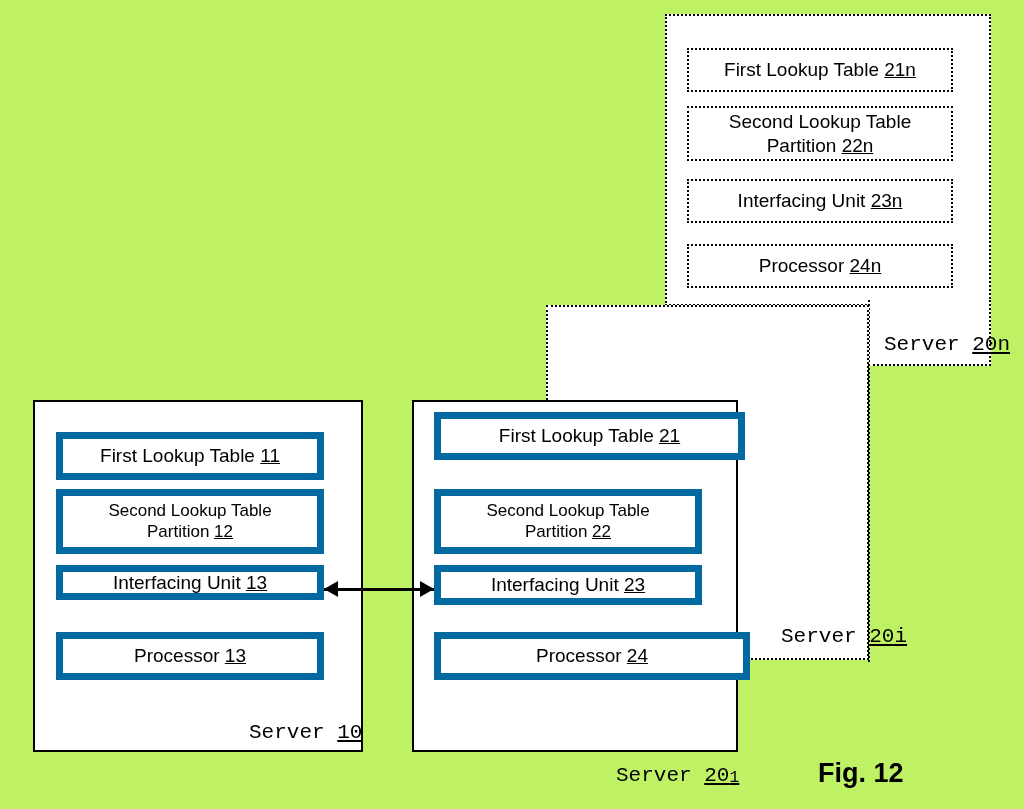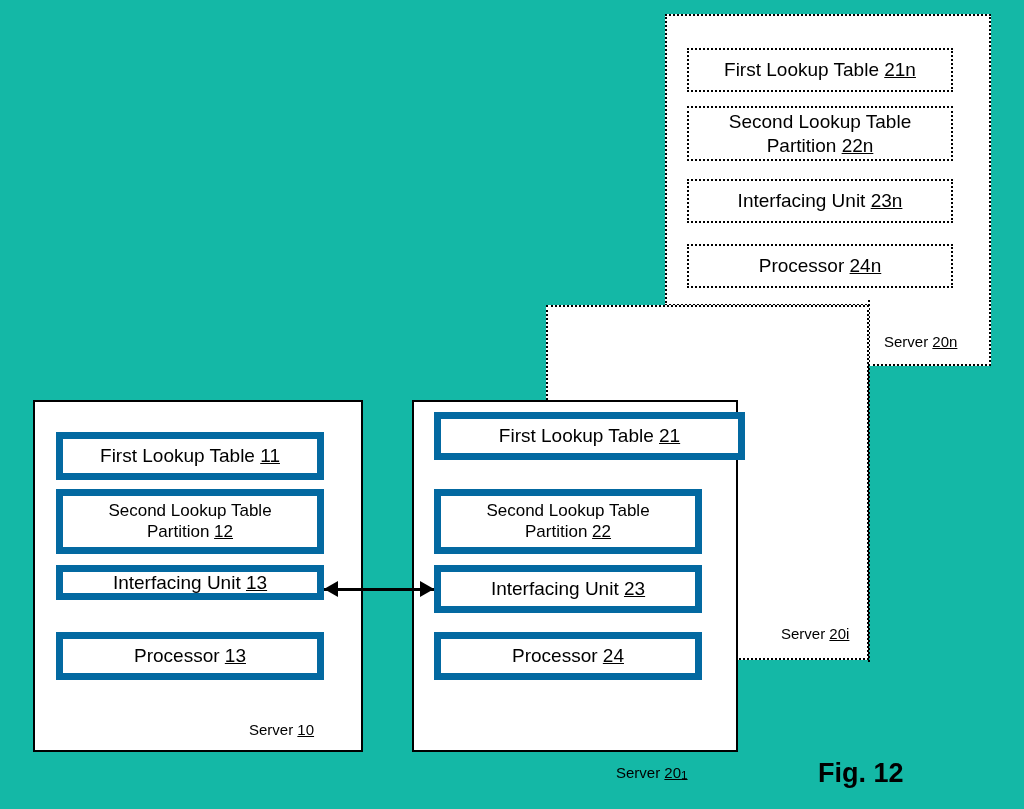--- a/index.html
+++ b/index.html
@@ -8,21 +8,21 @@
     background: #ffffff;
   }
   body {
     font-family: "Liberation Sans", sans-serif;
     color: #000000;
   }
   #figure {
     position: relative;
     width: 1024px;
     height: 809px;
-    background: #14b8a6;
+    background: #bef264;
     overflow: hidden;
   }
 
   
   .solid-box {
     position: absolute;
     border: 2px solid #000000;
     background: #ffffff;
     box-sizing: border-box;
   }
@@ -56,22 +56,23 @@
   .ref sub {
     font-size: 0.78em;
     vertical-align: baseline;
     position: relative;
     bottom: -0.06em;
   }
 
   
   .server-caption {
     position: absolute;
-    font-size: 15px;
+    font-size: 21px;
     white-space: nowrap;
+    font-family: Liberation Mono, monospace;
   }
   .dotline-v {
     position: absolute;
     border-left: 2px dotted #000000;
     width: 0;
   }
   .mask {
     position: absolute;
     background: #ffffff;
   }
@@ -200,28 +201,28 @@
   </div>
 
   <div class="comp-box solid" style="left:434px; top:489px; width:268px; height:65px;">
     <span class="comp-label two-line small">
       <span>Second Lookup Table</span><br>
       <span>Partition</span>
       <span class="ref">22</span>
     </span>
   </div>
 
-  <div class="comp-box solid" style="left:434px; top:565px; width:268px; height:48px;">
+  <div class="comp-box solid" style="left:434px; top:565px; width:268px; height:40px;">
     <span class="comp-label">
       <span>Interfacing Unit</span>
       <span class="ref">23</span>
     </span>
   </div>
 
-  <div class="comp-box solid" style="left:434px; top:632px; width:268px; height:48px;">
+  <div class="comp-box solid" style="left:434px; top:632px; width:316px; height:48px;">
     <span class="comp-label">
       <span>Processor</span>
       <span class="ref">24</span>
     </span>
   </div>
 
   <div class="server-caption" style="left:616px; top:764px;">
     <span>Server</span>
     <span class="ref"><span>20</span><sub>1</sub></span>
   </div>

